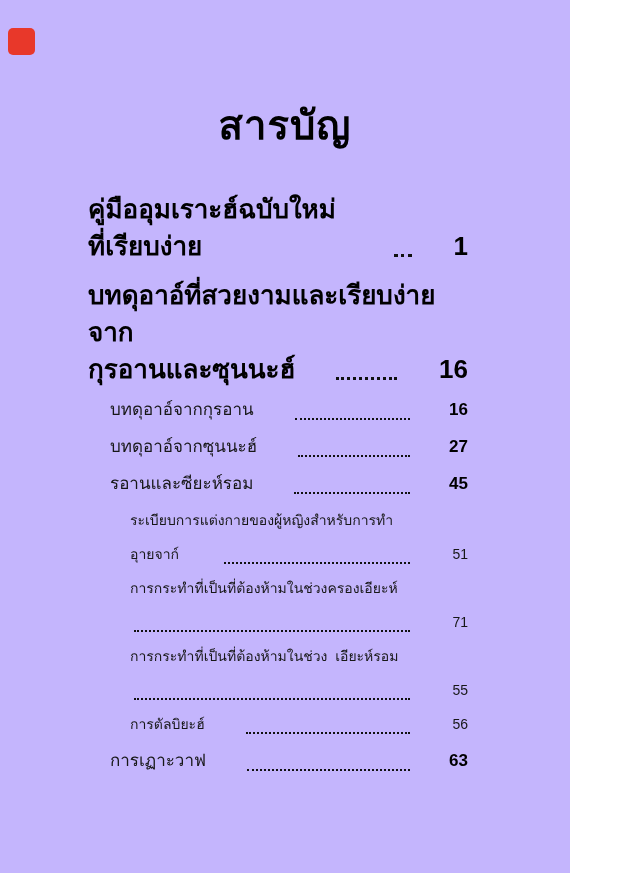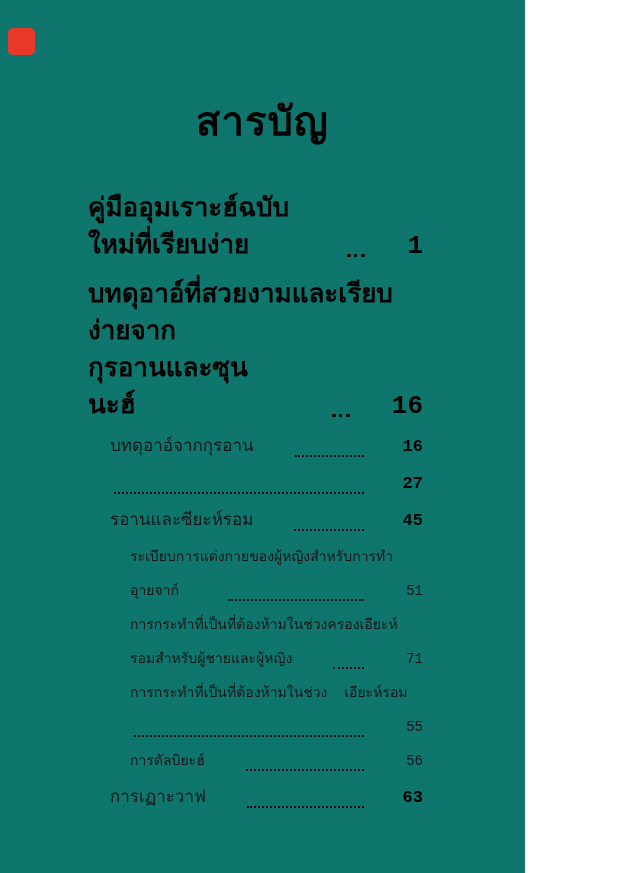--- a/index.html
+++ b/index.html
@@ -1,22 +1,22 @@
 <!DOCTYPE html>
 <html><head>
 <meta charset="utf-8">
 <style>
   html, body { margin: 0; padding: 0; background: #ffffff; }
   .page {
     position: relative;
-    width: 525px;
+    width: 570px;
     height: 873px;
-    background: #0f766e;
+    background: #c4b5fd;
     color: #000000;
-    font-family: Liberation Mono, monospace;
+    font-family: Liberation Sans, sans-serif;
     overflow: hidden;
   }
   .marker {
     position: absolute;
     left: 8px;
     top: 28px;
     width: 27px;
     height: 27px;
     border-radius: 5px;
     background: #e8382a;
@@ -78,32 +78,32 @@
         <div class="line last"><span class="txt">คู่มืออุมเราะฮ์ฉบับใหม่ที่เรียบง่าย</span><span class="leader"></span><span class="page-num bold">1</span></div>
       </div>
       <div class="entry l1">
         <div class="line">บทดุอาอ์ที่สวยงามและเรียบง่ายจาก</div>
         <div class="line last"><span class="txt">กุรอานและซุนนะฮ์</span><span class="leader"></span><span class="page-num bold">16</span></div>
       </div>
       <div class="entry l2">
         <div class="line last"><span class="txt">บทดุอาอ์จากกุรอาน</span><span class="leader"></span><span class="page-num bold">16</span></div>
       </div>
       <div class="entry l2">
-        <div class="line last"><span class="leader"></span><span class="page-num bold">27</span></div>
+        <div class="line last"><span class="txt">บทดุอาอ์จากซุนนะฮ์</span><span class="leader"></span><span class="page-num bold">27</span></div>
       </div>
       <div class="entry l2">
         <div class="line last"><span class="txt">รอานและซียะห์รอม</span><span class="leader"></span><span class="page-num bold">45</span></div>
       </div>
       <div class="entry l3">
         <div class="line">ระเบียบการแต่งกายของผู้หญิงสำหรับการทำ</div>
         <div class="line last"><span class="txt">อุายจาก์ </span><span class="leader"></span><span class="page-num">51</span></div>
       </div>
       <div class="entry l3">
         <div class="line">การกระทำที่เป็นที่ต้องห้ามในช่วงครองเอียะห์</div>
-        <div class="line last"><span class="txt">รอมสำหรับผู้ชายและผู้หญิง</span><span class="leader"></span><span class="page-num">71</span></div>
+        <div class="line last"><span class="leader"></span><span class="page-num">71</span></div>
       </div>
       <div class="entry l3">
         <div class="line">การกระทำที่เป็นที่ต้องห้ามในช่วง  เอียะห์รอม</div>
         <div class="line last"><span class="leader"></span><span class="page-num">55</span></div>
       </div>
       <div class="entry l3">
         <div class="line last"><span class="txt">การตัลบิยะฮ์</span><span class="leader"></span><span class="page-num">56</span></div>
       </div>
       <div class="entry l2">
         <div class="line last"><span class="txt">การเฏาะวาฟ</span><span class="leader"></span><span class="page-num bold">63</span></div>

